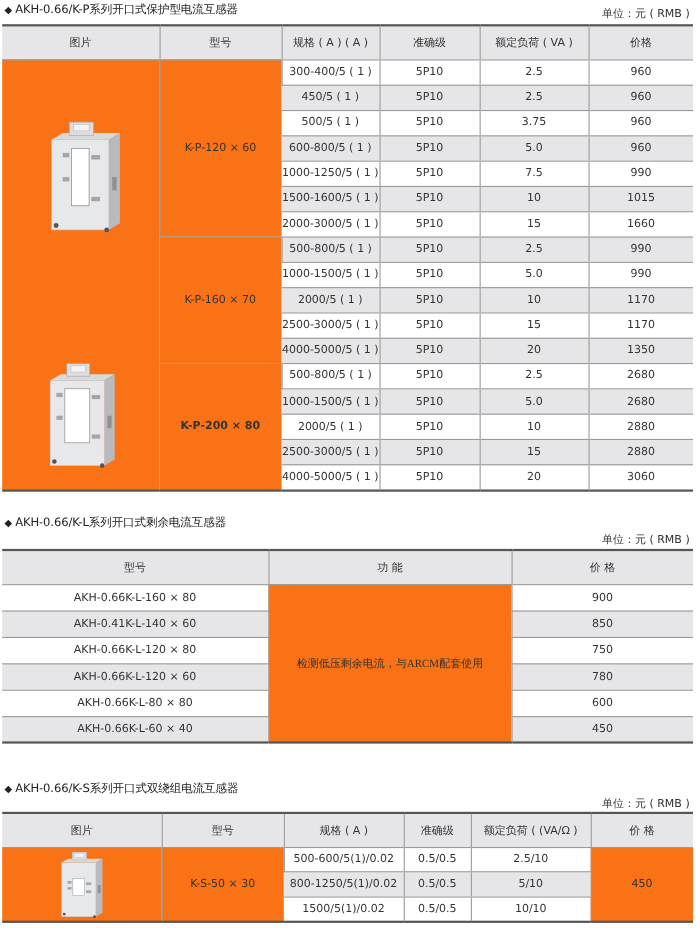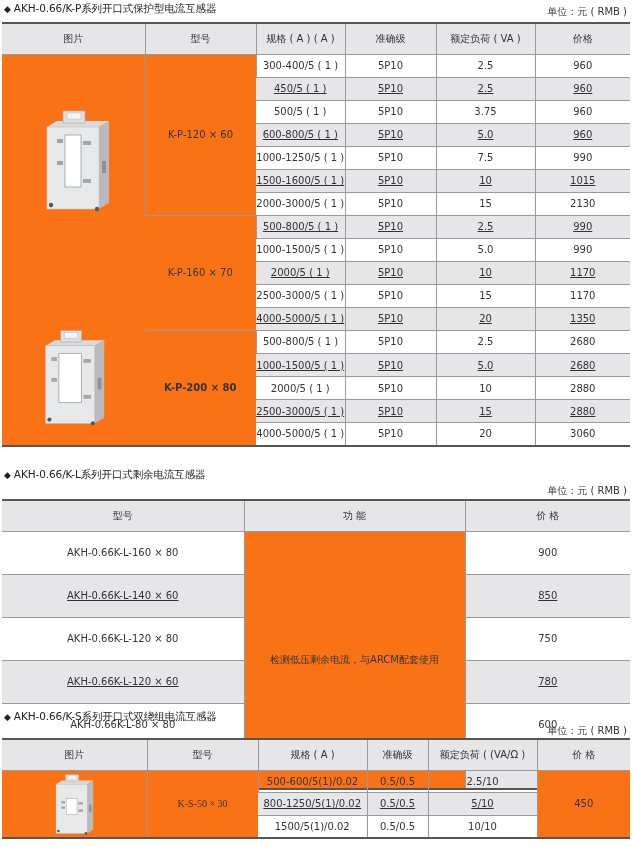--- a/index.html
+++ b/index.html
@@ -12,26 +12,26 @@
 
   table { position: absolute; left: 2px; border-collapse: collapse; table-layout: fixed; }
   table.t1 { top: 22px; width: 628px; }
   table.t2 { top: 499px; width: 628px; }
   table.t3 { top: 738px; width: 628px; }
 
   th { background: #e6e6e8; font-weight: normal; font-size: 10px; color: #333; height: 31px; text-align: center; border-left: 1px solid #9a9a9a; border-top: 2px solid #555; border-bottom: 1px solid #9a9a9a; }
   th:first-child { border-left: none; margin-top: 42px; }
   td { font-size: 10px; text-align: center; border-left: 1px solid #9a9a9a; border-bottom: 1px solid #9a9a9a; color: #333; white-space: nowrap; }
   td:first-child { border-left: none; }
-  tr.gray td.alt { background: #e6e6e8; text-decoration: underline; }
+  tr.gray td.alt { background: #e6e6e8; }
   tr.last td { border-bottom: 2px solid #555; }
   td.span { background: #f97316; }
 
   table.t1 td { height: 23px; }
-  table.t2 td { height: 43px; }
+  table.t2 td { height: 24px; }
   table.t3 td { height: 22.3px; }
 
   .photo { display: block; margin: 0 auto; }
 </style>
 </head>
 <body>
 
 <div class="section-title" style="top:2px;">
   <span class="diamond">◆</span><span>AKH-0.66/K-P系列开口式保护型电流互感器</span>
 </div>
@@ -129,21 +129,21 @@
       <tr class="gray">
         <td class="alt">1500-1600/5 ( 1 )</td>
         <td class="alt">5P10</td>
         <td class="alt">10</td>
         <td class="alt">1015</td>
       </tr>
       <tr>
         <td class="alt">2000-3000/5 ( 1 )</td>
         <td class="alt">5P10</td>
         <td class="alt">15</td>
-        <td class="alt">2130</td>
+        <td class="alt">1660</td>
       </tr>
       <tr class="gray">
         <td rowspan="5" class="span">K-P-160 × 70</td>
         <td class="alt">500-800/5 ( 1 )</td>
         <td class="alt">5P10</td>
         <td class="alt">2.5</td>
         <td class="alt">990</td>
       </tr>
       <tr>
         <td class="alt">1000-1500/5 ( 1 )</td>
@@ -217,25 +217,25 @@
   <thead>
     <tr>
       <th>型号</th>
       <th>功 能</th>
       <th>价 格</th>
     </tr>
   </thead>
   <tbody id="t2body">
       <tr>
         <td class="alt">AKH-0.66K-L-160 × 80</td>
-        <td rowspan="6" class="span" style="border-bottom:2px solid #555;">检测低压剩余电流，与ARCM配套使用</td>
+        <td rowspan="6" class="span" style="border-bottom:2px solid #555;font-family:Liberation Serif, serif;">检测低压剩余电流，与ARCM配套使用</td>
         <td class="alt">900</td>
       </tr>
       <tr class="gray">
-        <td class="alt">AKH-0.66K-L-140 × 60</td>
+        <td class="alt">AKH-0.41K-L-140 × 60</td>
         <td class="alt">850</td>
       </tr>
       <tr>
         <td class="alt">AKH-0.66K-L-120 × 80</td>
         <td class="alt">750</td>
       </tr>
       <tr class="gray">
         <td class="alt">AKH-0.66K-L-120 × 60</td>
         <td class="alt">780</td>
       </tr>
@@ -288,21 +288,21 @@
               <rect x="29" y="50" width="6" height="4" fill="#a5a6a9"></rect>
               <rect x="29" y="59" width="6" height="4" fill="#a5a6a9"></rect>
               <rect x="57" y="52" width="8" height="4" fill="#a5a6a9"></rect>
               <rect x="57" y="64" width="8" height="4" fill="#a5a6a9"></rect>
               <rect x="75" y="56" width="4" height="12" fill="#8f9093"></rect>
               <circle cx="24" cy="100" r="2.2" fill="#555"></circle>
               <circle cx="70" cy="104" r="2.2" fill="#555"></circle>
             </svg>
           </div>
         </td>
-        <td rowspan="3" class="span" style="border-bottom:2px solid #555;font-family:Liberation Serif, serif;">K-S-50 × 30</td>
+        <td rowspan="3" class="span" style="border-bottom:2px solid #555;">K-S-50 × 30</td>
         <td class="alt">500-600/5(1)/0.02</td>
         <td class="alt">0.5/0.5</td>
         <td class="alt">2.5/10</td>
         <td rowspan="3" class="span" style="border-bottom:2px solid #555;">450</td>
       </tr>
       <tr class="gray">
         <td class="alt">800-1250/5(1)/0.02</td>
         <td class="alt">0.5/0.5</td>
         <td class="alt">5/10</td>
       </tr>

